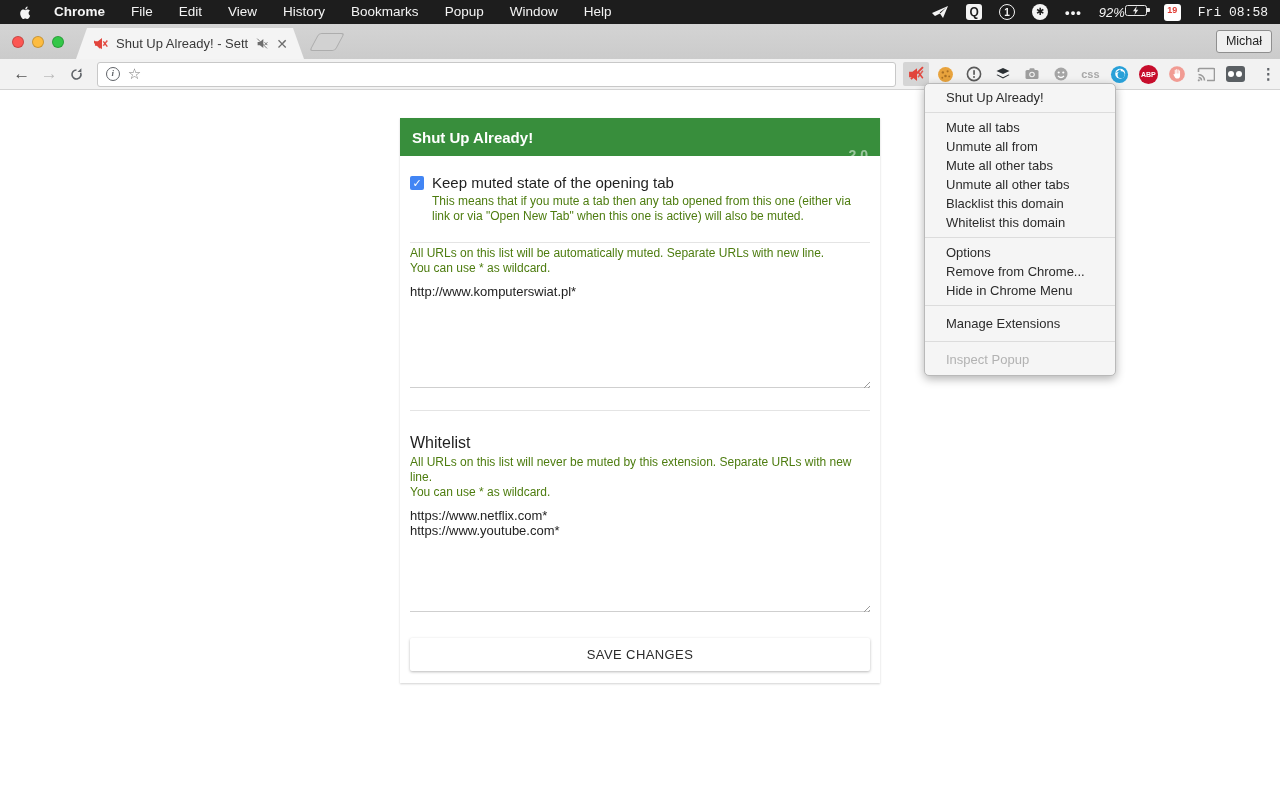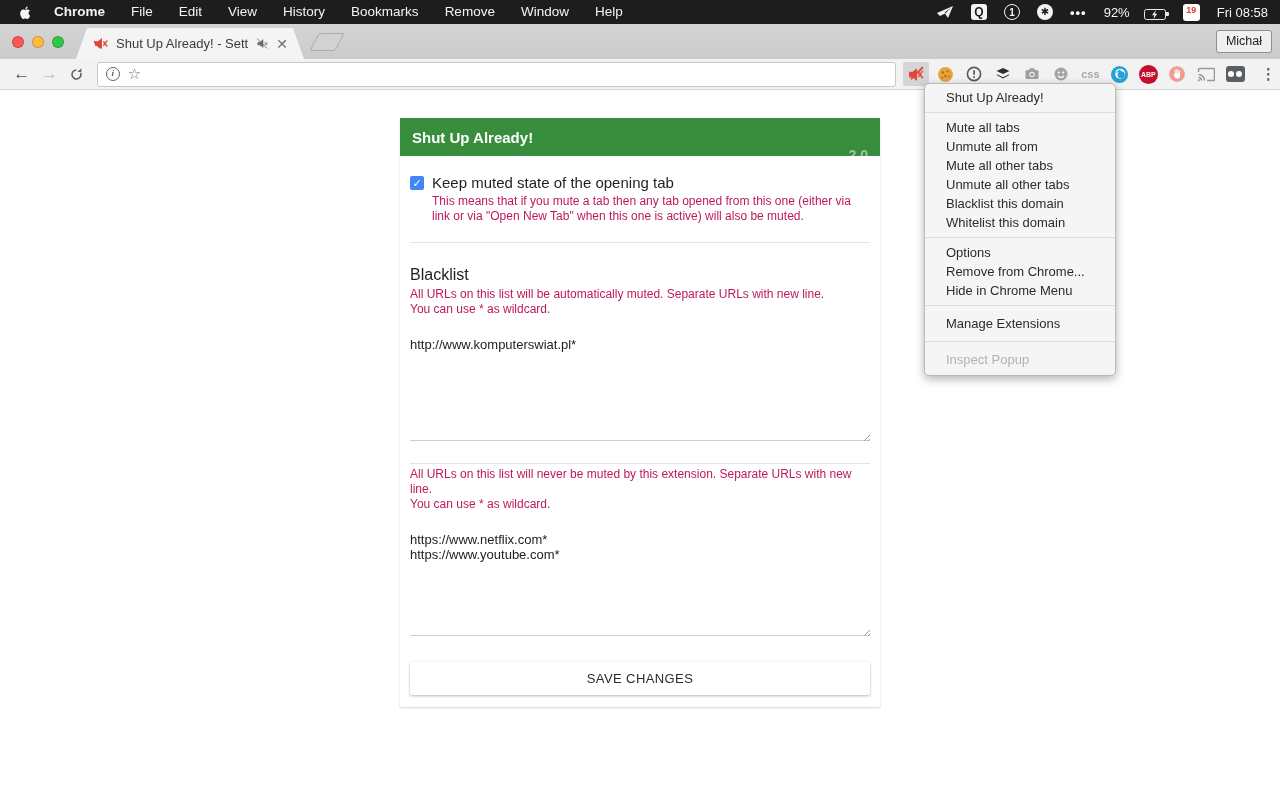--- a/index.html
+++ b/index.html
@@ -17,30 +17,30 @@
   .menubar-right { margin-left:auto; display:flex; align-items:center; gap:17px;
     padding-right:12px; font-size:13px; }
   .status-ico { display:inline-flex; align-items:center; justify-content:center; height:18px; }
   .q-box { width:16px; height:16px; background:#f4f4f4; color:#1d1d1d; border-radius:3px;
     font-size:12px; font-weight:bold; text-align:center; line-height:16px; }
   .circ-one { width:16px; height:16px; border:1.5px solid #f4f4f4; border-radius:50%;
     font-size:10px; font-weight:bold; text-align:center; line-height:13px; }
   .circ-ast { width:16px; height:16px; background:#f4f4f4; color:#1d1d1d; border-radius:50%;
     font-size:10px; text-align:center; line-height:16px; }
   .dots3 { letter-spacing:1px; font-weight:bold; }
-  .battery-wrap { display:flex; align-items:flex-end; gap:14px; }
+  .battery-wrap { display:flex; align-items:flex-start; gap:0;font-style:italic; }
   .battery { width:22px; height:11px; border:1.5px solid #e8e8e8; border-radius:2.5px;
     position:relative; display:flex; align-items:center; justify-content:center; }
   .battery:after { content:""; position:absolute; right:-4px; top:2.5px; width:2.5px;
     height:4px; background:#e8e8e8; border-radius:0 1px 1px 0; }
   .calendar { width:17px; height:17px; background:#fff; border-radius:3px; overflow:hidden;
     font-size:9px; font-weight:bold; color:#e03e36; text-align:center; }
   .calendar .cal-top { height:5px; background:#e03e36; }
   .calendar .cal-day { line-height:12px; }
-  .clock { white-space:nowrap; }
+  .clock { white-space:nowrap;font-family:Liberation Mono, monospace; }
 
   
   .tabbar { position:absolute; left:0; top:24px; width:1280px; height:35px;
     background:linear-gradient(#d4d4d4,#cbcbcb); }
   .traffic { position:absolute; top:12px; left:12px; display:flex; gap:8px; }
   .light { width:12px; height:12px; border-radius:50%; border:0.5px solid rgba(0,0,0,0.2); }
   .light.red { background:#fc5753; } .light.yellow { background:#fdbc40; }
   .light.green { background:#33c748; }
   .tab { position:absolute; left:76px; top:4px; width:228px; height:31px;
     background:#f4f4f4; clip-path:polygon(0 100%, 11px 0, calc(100% - 11px) 0, 100% 100%);
@@ -99,25 +99,25 @@
     box-shadow:0 1px 2px rgba(0,0,0,0.18); padding-bottom:12px; }
   .card-header { height:38px; background:#388e3c; color:#fff; display:flex;
     align-items:center; padding:0 12px; }
   .card-title { font-size:15px; font-weight:bold; flex:1; }
   .card-version { font-size:14px; font-weight:bold; color:rgba(255,255,255,0.5);margin-top:35px; }
   .card-body { padding:18px 10px 0 10px; }
   .cb-row { display:flex; align-items:center; gap:8px; }
   .checkbox { width:14px; height:14px; min-width:14px; background:#4285f4; border-radius:2px;
     color:#fff; font-size:11px; line-height:14px; text-align:center; }
   .cb-label { font-size:15px; color:#1f1f1f;text-align:center; }
-  .hint { font-size:12px; color:#be185d; line-height:15px; margin-top:3px; }
+  .hint { font-size:12px; color:#4d7c0f; line-height:15px; margin-top:3px; }
   .cb-hint { margin-left:22px; width:440px; }
   .hr { height:1px; background:#e4e4e4; margin-top:18px; }
   .sec-title { font-size:16px; color:#1f1f1f; margin-top:23px; }
-  .ta-wrap { position:relative; margin-top:12px; }
+  .ta-wrap { position:relative; }
   .ta { width:460px; height:112px; border:none; border-bottom:1px solid #cfcfcf;
     resize:none; outline:none; font-size:13px; color:#222; line-height:15px;
     font-family:"Liberation Sans", sans-serif; padding:8px 0 0 0; background:transparent; }
   .grip { position:absolute; right:0; bottom:4px; width:9px; height:9px;
     background:repeating-linear-gradient(135deg, transparent 0 2px, #9a9a9a 2px 3px);
     clip-path:polygon(100% 0, 0 100%, 100% 100%); }
   .save-btn { margin-top:22px; height:33px; background:#fff; border:none; width:460px;
     margin-left:0; box-shadow:0 1px 3px rgba(0,0,0,0.28); border-radius:2px;
     font-size:13px; color:#2b2b2b; letter-spacing:0.4px; display:flex;
     align-items:center; justify-content:center; font-family:"Liberation Sans", sans-serif; }
@@ -133,21 +133,21 @@
       <svg viewBox="0 0 16 16" width="15" height="15">
           <path fill="#f4f4f4" d="M11.3 8.6c0-1.6 1.3-2.4 1.4-2.4-.8-1.1-2-1.3-2.4-1.3-1-.1-2 .6-2.5.6-.5 0-1.3-.6-2.2-.6-1.1 0-2.2.7-2.7 1.7-1.2 2-.3 5 .8 6.6.5.8 1.2 1.7 2 1.7.8 0 1.1-.5 2.1-.5s1.3.5 2.2.5c.9 0 1.5-.8 2-1.6.6-.9.9-1.8.9-1.9 0 0-1.6-.6-1.6-2.8zM9.6 3.8c.4-.6.7-1.3.6-2.1-.6 0-1.4.4-1.8 1-.4.5-.8 1.3-.7 2 .7.1 1.4-.3 1.9-.9z"></path>
         </svg>
     </span>
     <span class="mb-item mb-app">Chrome</span>
     <span class="mb-item">File</span>
     <span class="mb-item">Edit</span>
     <span class="mb-item">View</span>
     <span class="mb-item">History</span>
     <span class="mb-item">Bookmarks</span>
-    <span class="mb-item">Remove</span>
+    <span class="mb-item">Popup</span>
     <span class="mb-item">Window</span>
     <span class="mb-item">Help</span>
   </div>
   <div class="menubar-right">
     <span class="status-ico">
       <svg viewBox="0 0 18 14" width="18" height="14">
           <path fill="#f4f4f4" d="M1 8l16-7-5 12-3-4.5L4 11z"></path>
           <path fill="#1d1d1d" d="M9.5 8.2l6-6-6.8 5.2z"></path>
         </svg>
     </span>
@@ -328,30 +328,30 @@
     <div class="card-body">
 
       <div class="cb-row">
         <span class="checkbox">✓</span>
         <span class="cb-label">Keep muted state of the opening tab</span>
       </div>
       <div class="hint cb-hint">This means that if you mute a tab then any tab opened from this one (either via link or via "Open New Tab" when this one is active) will also be muted.</div>
 
       <div class="hr"></div>
 
-      <div class="sec-title">Blacklist</div>
       <div class="hint">All URLs on this list will be automatically muted. Separate URLs with new line.</div>
       <div class="hint" style="margin-top:0">You can use * as wildcard.</div>
       <div class="ta-wrap">
         <textarea class="ta" spellcheck="false" style="">http://www.komputerswiat.pl*</textarea>
         <span class="grip"></span>
       </div>
 
       <div class="hr"></div>
 
+      <div class="sec-title">Whitelist</div>
       <div class="hint">All URLs on this list will never be muted by this extension. Separate URLs with new line.</div>
       <div class="hint" style="margin-top:0">You can use * as wildcard.</div>
       <div class="ta-wrap">
         <textarea class="ta" spellcheck="false" style="">https://www.netflix.com*
 https://www.youtube.com*</textarea>
         <span class="grip"></span>
       </div>
 
       <div class="save-btn">SAVE CHANGES</div>
     </div>

